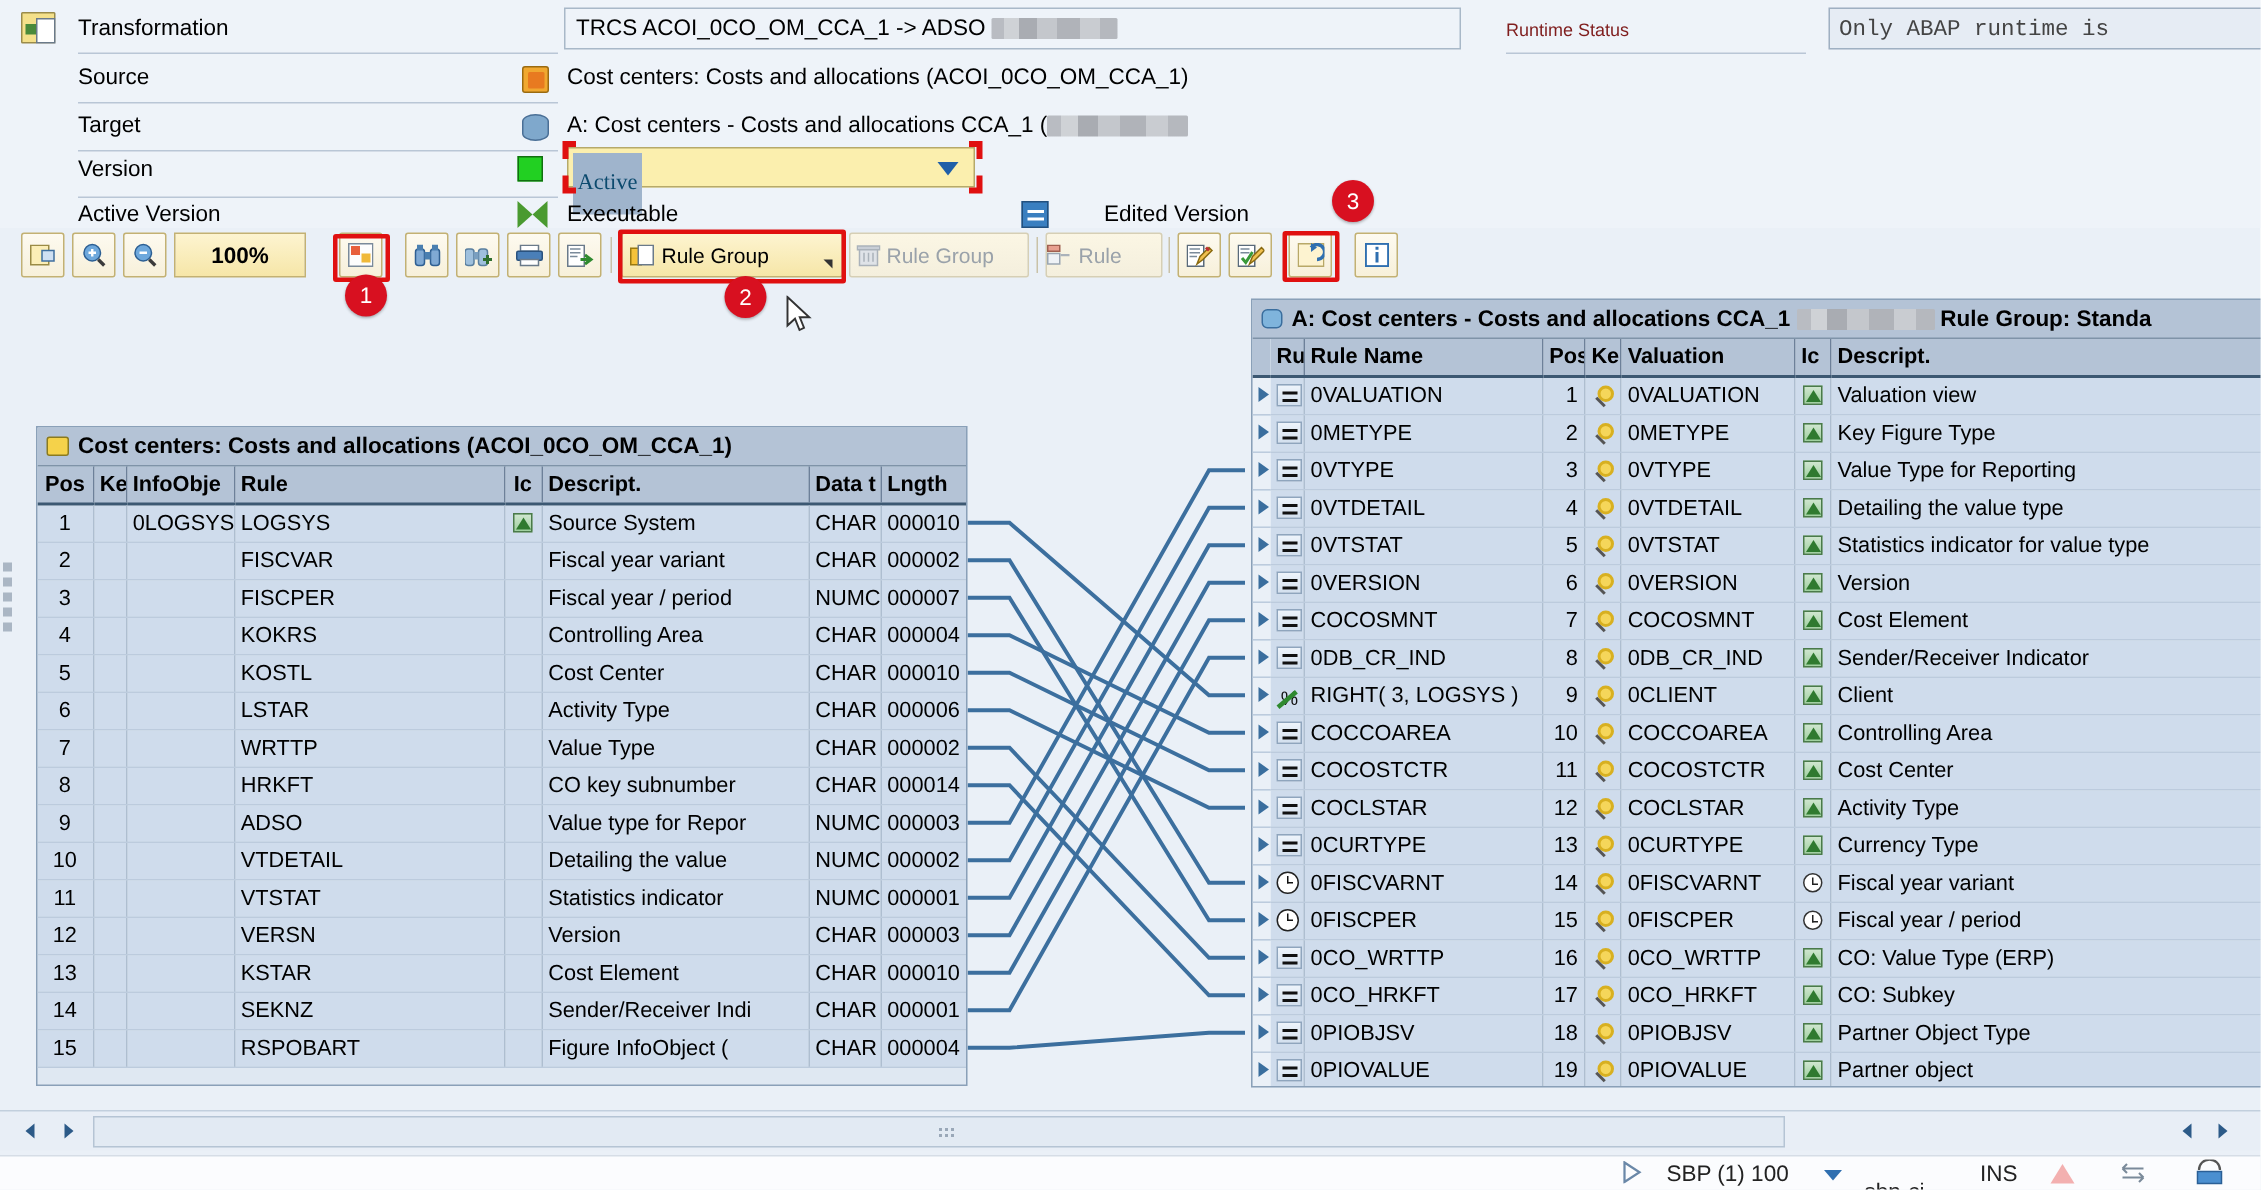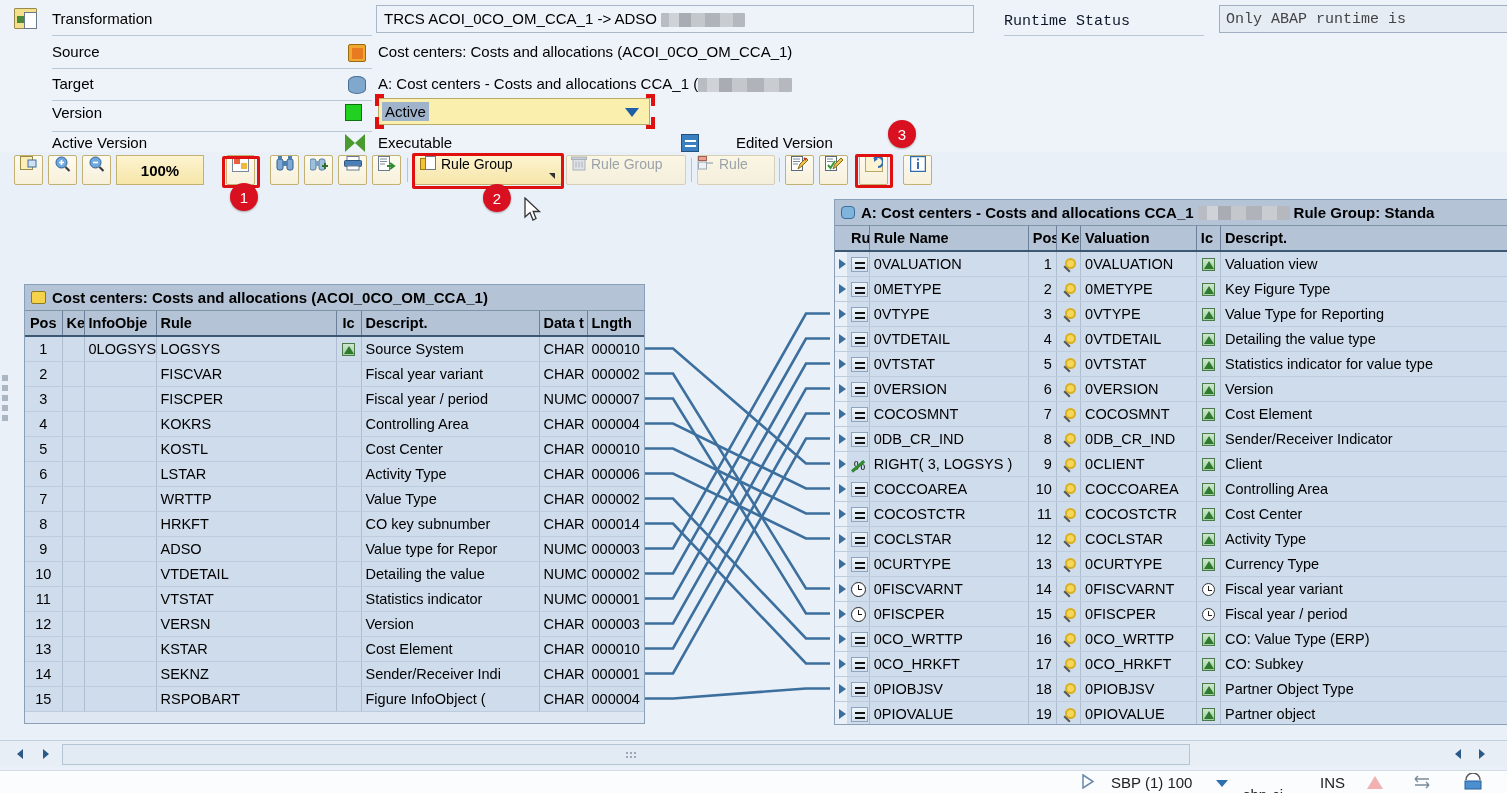--- a/index.html
+++ b/index.html
@@ -48,21 +48,21 @@
     position: absolute; left: 376px; top: 5px; width: 598px; height: 28px;
     background: #eef3f9; border: 1px solid #a8b8c8;
     font-size: 15px; padding: 4px 7px; color: #000; white-space: nowrap;
   }
   .blurred {
     display: inline-block; vertical-align: middle;
     background: linear-gradient(90deg,#b9bcc2 0 10%,#cfd2d6 10% 22%,#a9acb2 22% 36%,#c4c7cc 36% 52%,#b0b3b9 52% 70%,#c9ccd1 70% 86%,#b5b8be 86% 100%);
     height: 14px; border-radius: 1px;
   }
   .runtime-label {
-    position: absolute; left: 1004px; top: 13px; font-size: 15px; color: #0f172a; font-family: Liberation Mono, monospace;
+    position: absolute; left: 1004px; top: 13px; font-size: 12px; color: #7f1d1d;
   }
   .runtime-box {
     position: absolute; left: 1219px; top: 5px; width: 300px; height: 28px;
     background: #e6ecf4; border: 1px solid #9fb0c2;
     font-family: "Liberation Mono", monospace; font-size: 15px;
     color: #444; padding: 5px 6px; white-space: nowrap; overflow: hidden;
   }
 
   
   .ico { position: absolute; width: 18px; height: 18px; }
@@ -100,37 +100,37 @@
   .ico-edited:before { top: 5px; }
   .ico-edited:after { top: 10px; }
 
   
   .ver-dd {
     position: absolute; left: 378px; top: 98px; width: 272px; height: 27px;
     background: #fbefae; border: 1px solid #b6a96a;
   }
   .ver-dd-text {
     position: absolute; left: 3px; top: 3px;
-    background: #9fb4cc; color: #000000; font-size: 15px; padding: 1px 3px;
+    background: #9fb4cc; color: #0c4a6e; font-size: 15px; padding: 12px 3px; font-family: Liberation Serif, serif;
   }
   .ver-dd-arrow {
     position: absolute; right: 10px; top: 9px;
     width: 0; height: 0; border-left: 7px solid transparent;
     border-right: 7px solid transparent; border-top: 9px solid #1f5fa8;
   }
 
   
   .toolbar {
     position: absolute; left: 0; top: 155px; width: 1507px; height: 32px;
   }
   .tbtn {
     position: absolute; top: 0; height: 30px;
     background: linear-gradient(#fdf4d0, #f6e6a8);
     border: 1px solid #c3b173; border-radius: 2px;
-    display: flex; align-items: flex-start; justify-content: center;
+    display: flex; align-items: center; justify-content: center;
     font-size: 14px; color: #000; padding: 0 4px;
   }
   .tbtn.dis { color: #9aa2aa; background: linear-gradient(#fbf6e4,#f4efdd); border-color:#d6cfb5; }
   .tbtn.plain { background: linear-gradient(#fdfaf0,#f7f0da); }
   .zoom-lbl {
     position: absolute; top: 0; height: 30px; width: 88px;
     background: linear-gradient(#fdf4d0,#f6e6a8); border:1px solid #c3b173;
     display:flex; align-items:center; justify-content:center;
     font-size:15px; font-weight:bold; color:#000;
   }

